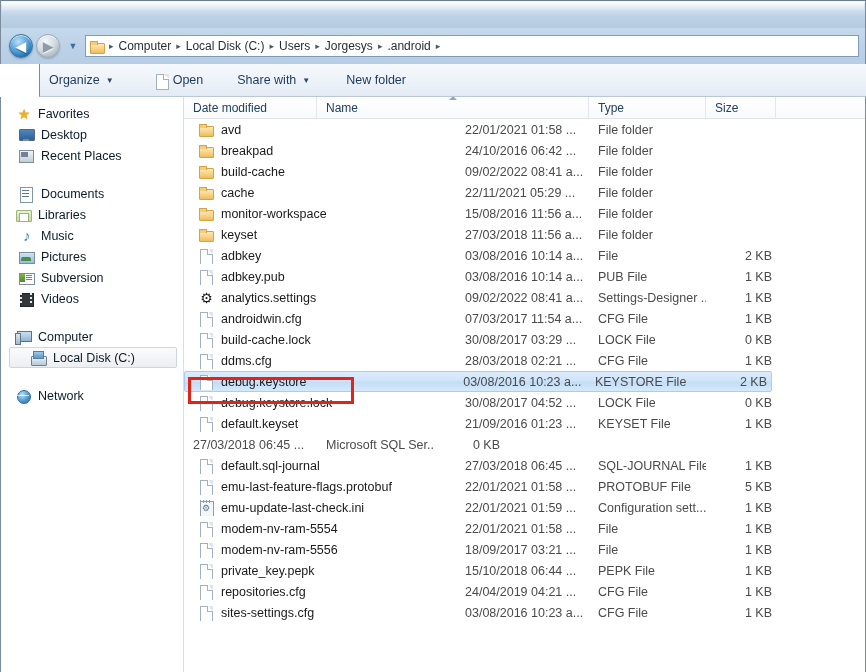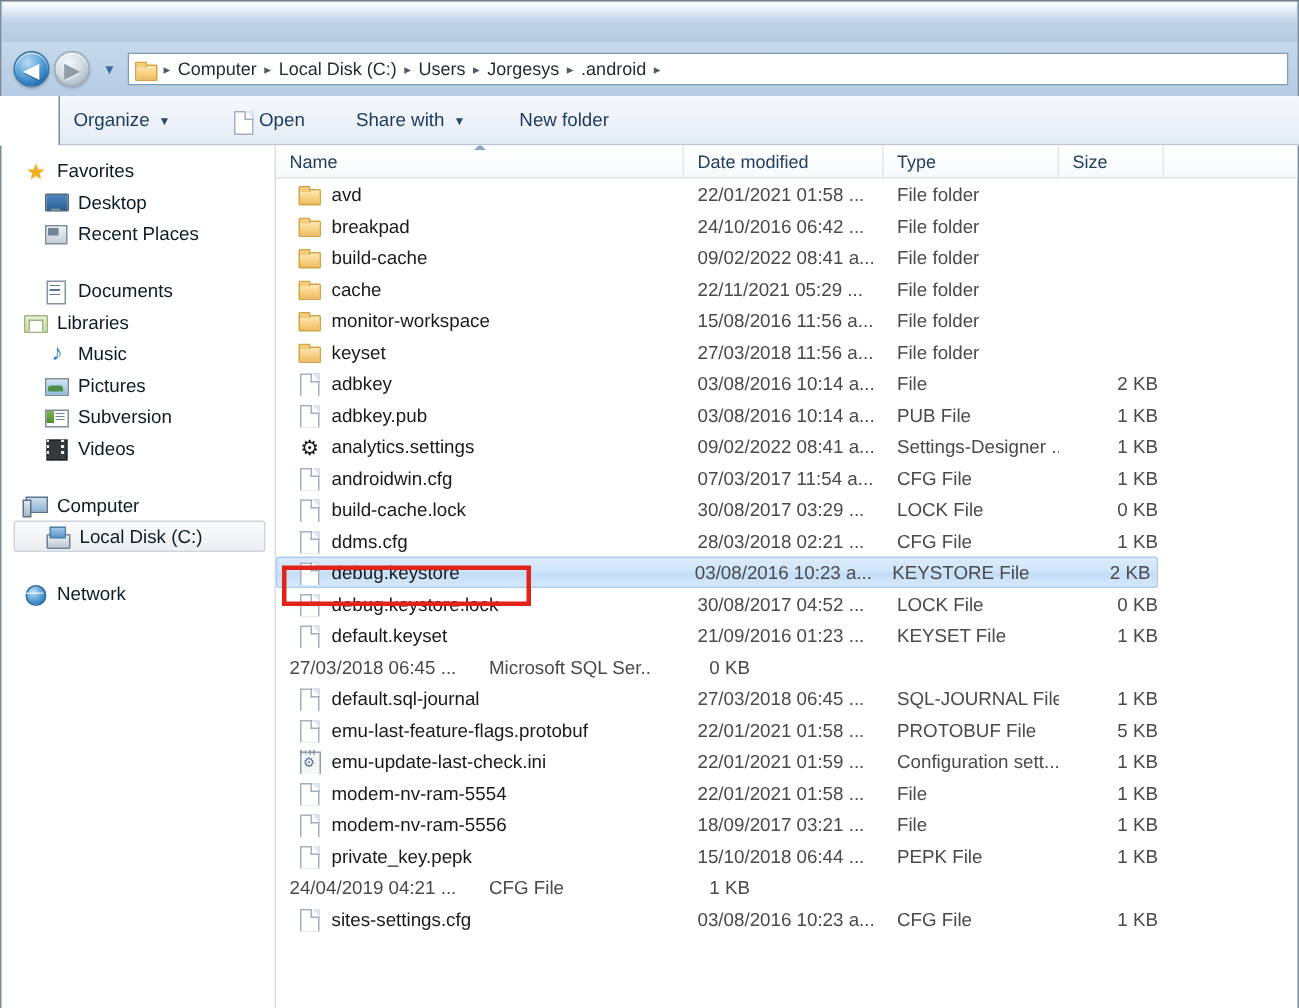--- a/index.html
+++ b/index.html
@@ -115,21 +115,21 @@
   }
   #sidebar-edge {
     position: absolute; left: 1px; top: 97px; width: 10px; height: 575px;
     background: linear-gradient(to right, #e8eff7 0%, #f6f9fc 70%, #ffffff 100%);
   }
   .nav-group { margin-top: 6px; }
   .nav-row {
     display: flex; align-items: center; height: 21px; padding-left: 14px;
     color: #0b1c28; font-size: 12.5px; white-space: nowrap;
   }
-  .nav-row.child { padding-left: 28px; }
+  .nav-row.child { padding-left: 17px; }
   .nav-row.selected {
     background: linear-gradient(to bottom, #fbfbfc 0%, #eceef1 100%);
     border: 1px solid #cfd5dc;
     border-radius: 2px;
     margin: 0 6px 0 8px;
     padding-left: 20px;
     height: 21px;
   }
   .nav-ico { width: 18px; height: 16px; margin-right: 5px; position: relative; flex: 0 0 auto; }
 
@@ -462,26 +462,26 @@
         <span class="nav-ico net-ico"></span>
         <span>Network</span>
       </div>
     </div>
 
   </div>
 
   <div id="content">
 
     <div id="colheader">
+      <div class="colh" id="col-date">
+        <span>Date modified</span>
+      </div>
       <div class="colh" id="col-name">
         <span class="sortmark"></span>
         <span>Name</span>
-      </div>
-      <div class="colh" id="col-date">
-        <span>Date modified</span>
       </div>
       <div class="colh" id="col-type">
         <span>Type</span>
       </div>
       <div class="colh" id="col-size">
         <span>Size</span>
       </div>
       <div class="colh" id="col-blank"></div>
     </div>
 
@@ -677,20 +677,24 @@
         <div class="frow">
           <div class="cell-name">
             <span class="fico doc-ico"></span>
             <span>private_key.pepk</span>
           </div>
           <div class="cell-date">15/10/2018 06:44 ...</div>
           <div class="cell-type">PEPK File</div>
           <div class="cell-size">1 KB</div>
         </div>
         <div class="frow">
+          <div class="cell-name">
+            <span class="fico doc-ico"></span>
+            <span>repositories.cfg</span>
+          </div>
           <div class="cell-date">24/04/2019 04:21 ...</div>
           <div class="cell-type">CFG File</div>
           <div class="cell-size">1 KB</div>
         </div>
         <div class="frow">
           <div class="cell-name">
             <span class="fico doc-ico"></span>
             <span>sites-settings.cfg</span>
           </div>
           <div class="cell-date">03/08/2016 10:23 a...</div>

